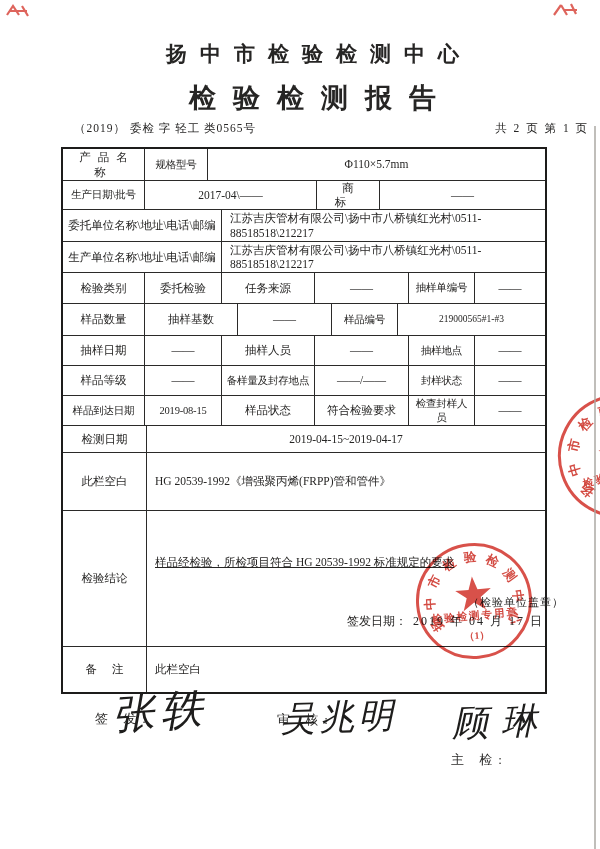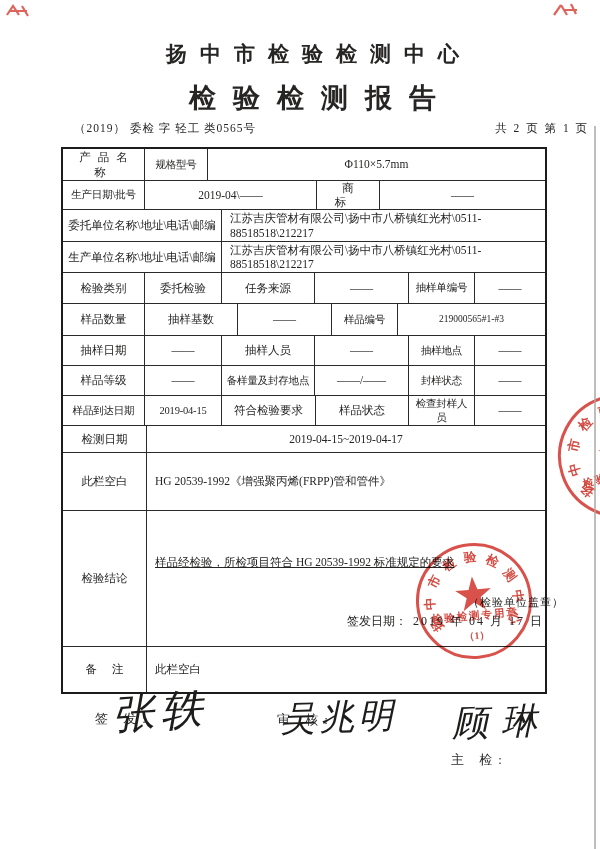--- a/index.html
+++ b/index.html
@@ -90,21 +90,21 @@
   <div class="report-table">
 
     <div class="trow" style="height:31px">
       <div class="tcell c1a sp-label">产品名称</div>
       <div class="tcell c1c tight">规格型号</div>
       <div class="tcell c1d">Φ110×5.7mm</div>
     </div>
 
     <div class="trow" style="height:28px">
       <div class="tcell c1a tight">生产日期\批号</div>
-      <div class="tcell c1b">2019-04\——</div>
+      <div class="tcell c1b">2017-04\——</div>
       <div class="tcell c1c sp-wide">商标</div>
       <div class="tcell c1d">——</div>
     </div>
 
     <div class="trow" style="height:31px">
       <div class="tcell c3a">委托单位名称\地址\电话\邮编</div>
       <div class="tcell c3b left">江苏吉庆管材有限公司\扬中市八桥镇红光村\0511-88518518\212217</div>
     </div>
 
     <div class="trow" style="height:30px">
@@ -142,23 +142,23 @@
       <div class="tcell ca">样品等级</div>
       <div class="tcell cb">——</div>
       <div class="tcell cc tight">备样量及封存地点</div>
       <div class="tcell cd">——/——</div>
       <div class="tcell ce tight">封样状态</div>
       <div class="tcell cf">——</div>
     </div>
 
     <div class="trow" style="height:29px">
       <div class="tcell ca tight">样品到达日期</div>
-      <div class="tcell cb tight">2019-04-15</div>
+      <div class="tcell cb tight">2019-08-15</div>
+      <div class="tcell cc">样品状态</div>
       <div class="tcell cd">符合检验要求</div>
-      <div class="tcell cc">样品状态</div>
       <div class="tcell ce tight">检查封样人员</div>
       <div class="tcell cf">——</div>
     </div>
 
     <div class="trow" style="height:26px">
       <div class="tcell cLa">检测日期</div>
       <div class="tcell cLb">2019-04-15~2019-04-17</div>
     </div>
 
     <div class="trow" style="height:57px">

